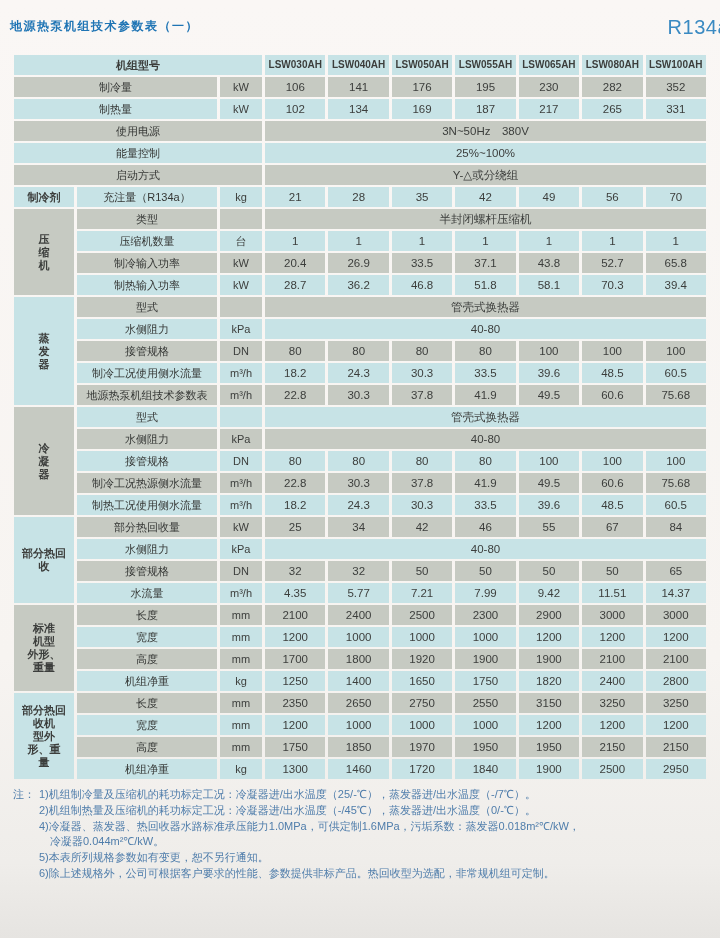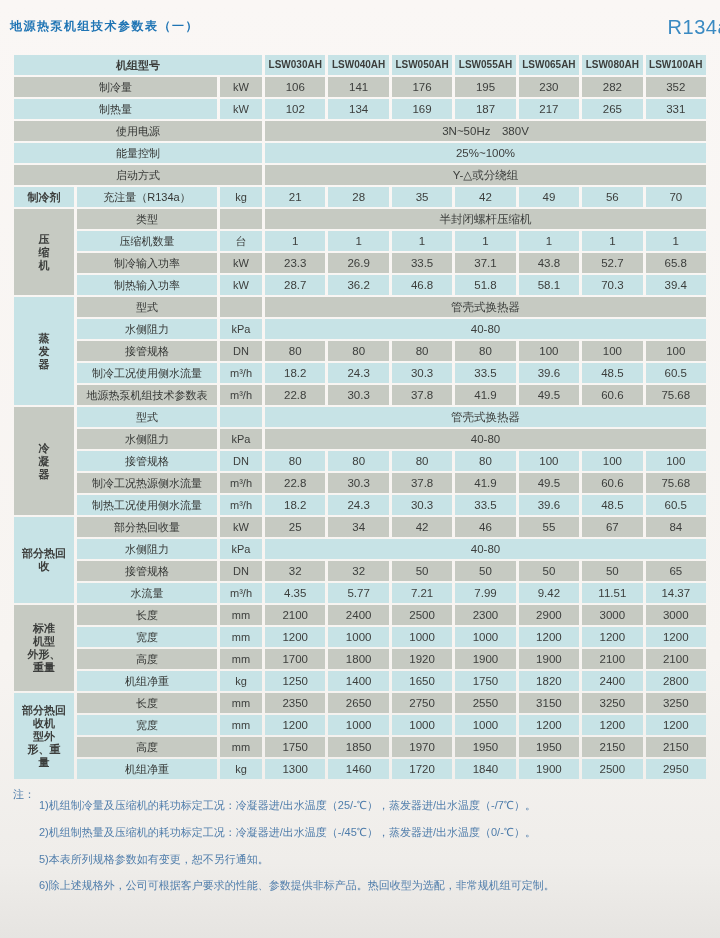--- a/index.html
+++ b/index.html
@@ -31,21 +31,21 @@
   .model{font-size:10px;color:#3c3e3c;margin-left:25px;}
   .grp{white-space:pre-line;font-weight:bold;line-height:13px;font-size:11px;}
   .val{font-size:11.5px;}
   .unit{font-size:11px;}
   .notes{
     position:absolute;left:13px;top:787px;width:700px;
     font-size:11px;color:#4f7dab;line-height:15.8px;
     display:flex;
   }
   .notes .prefix{flex:0 0 26px;font-weight:normal;}
-  .notes .note-item{white-space:pre-line;margin-top:11px;}
+  .notes .note-item{white-space:pre-line;}
 </style>
 </head>
 <body>
 
 <div class="page-title">地源热泵机组技术参数表（一）</div>
 <div class="refrigerant">R134a</div>
 
 <table class="spec">
   <colgroup>
     <col style="width:60px">
@@ -133,21 +133,21 @@
         <td class="blue val">1</td>
         <td class="blue val">1</td>
         <td class="blue val">1</td>
         <td class="blue val">1</td>
         <td class="blue val">1</td>
         <td class="blue val">1</td>
       </tr>
       <tr>
         <td class="gray lbl">制冷输入功率</td>
         <td class="gray unit">kW</td>
-        <td class="gray val">23.3</td>
+        <td class="gray val">20.4</td>
         <td class="gray val">26.9</td>
         <td class="gray val">33.5</td>
         <td class="gray val">37.1</td>
         <td class="gray val">43.8</td>
         <td class="gray val">52.7</td>
         <td class="gray val">65.8</td>
       </tr>
       <tr>
         <td class="blue lbl">制热输入功率</td>
         <td class="blue unit">kW</td>
@@ -389,16 +389,18 @@
         <td class="blue val">2950</td>
       </tr>
     </tbody>
 </table>
 
 <div class="notes">
   <span class="prefix">注：</span>
   <div>
       <div class="note-item">1)机组制冷量及压缩机的耗功标定工况：冷凝器进/出水温度（25/-℃），蒸发器进/出水温度（-/7℃）。</div>
       <div class="note-item">2)机组制热量及压缩机的耗功标定工况：冷凝器进/出水温度（-/45℃），蒸发器进/出水温度（0/-℃）。</div>
+      <div class="note-item">4)冷凝器、蒸发器、热回收器水路标准承压能力1.0MPa，可供定制1.6MPa，污垢系数：蒸发器0.018m²℃/kW，
+　冷凝器0.044m²℃/kW。</div>
       <div class="note-item">5)本表所列规格参数如有变更，恕不另行通知。</div>
       <div class="note-item">6)除上述规格外，公司可根据客户要求的性能、参数提供非标产品。热回收型为选配，非常规机组可定制。</div>
     </div>
 </div>
 
 </body></html>

